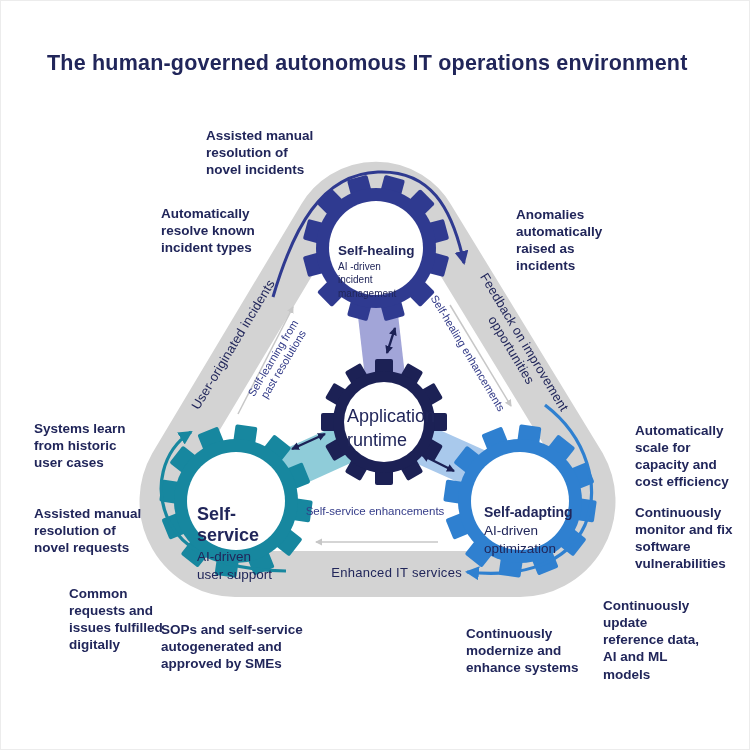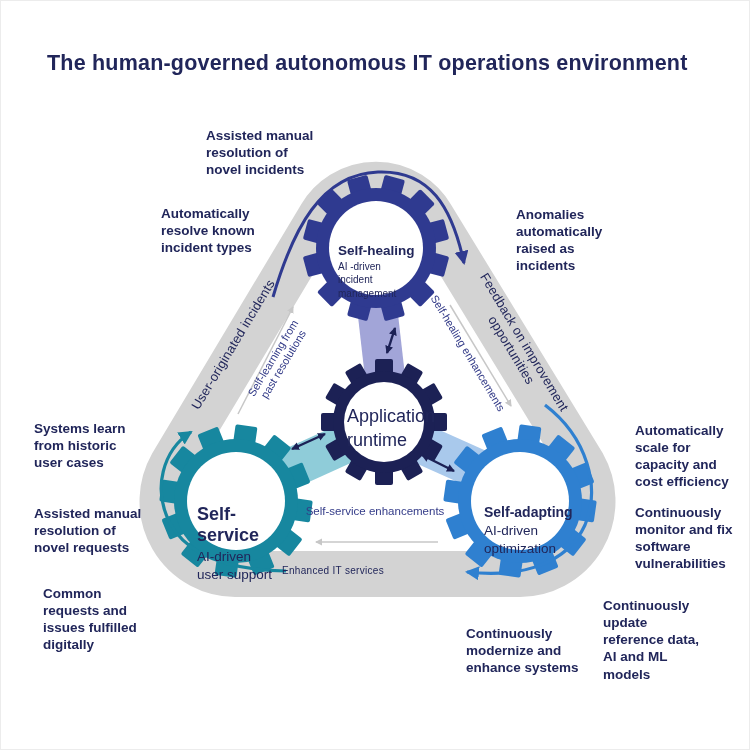--- a/index.html
+++ b/index.html
@@ -11,21 +11,21 @@
   svg.diagram{position:absolute;left:0;top:0;}
   .ann{position:absolute;font-size:13.5px;font-weight:bold;line-height:1.27;
        color:var(--navy_text);white-space:pre-line;}
   .gear-label{position:absolute;color:var(--navy_text);}
   .gear-title{font-size:13.5px;font-weight:bold;margin-bottom:2px;margin-top:30px;}
   .gear-sub{font-size:10px;line-height:1.33;white-space:pre-line;}
   .band-label{position:absolute;color:var(--navy_text);font-size:13px;text-align:center;
               white-space:pre-line;letter-spacing:.2px;}
   .inner-label{position:absolute;color:var(--inner_label);font-size:11px;text-align:center;
                white-space:pre-line;}
-  .enhanced{position:absolute;font-size:10px;color:var(--navy_text);text-align:left;
+  .enhanced{position:absolute;font-size:13px;color:var(--navy_text);text-align:right;
             letter-spacing:.3px;}
   .rot-l{transform:rotate(-59deg);}
   .rot-r{transform:rotate(59deg);}
   
   .band{fill:none;stroke:var(--band_gray);stroke-width:46;stroke-linejoin:round;}
   .thin{stroke:var(--arrow_gray);stroke-width:1.5;fill:none;}
   .armA{stroke:var(--arm_lavender);stroke-width:40;fill:none;}
   .armB{stroke:var(--arm_teal);stroke-width:40;fill:none;}
   .armC{stroke:var(--arm_blue);stroke-width:40;fill:none;}
   .dbl{stroke:var(--gear_dark);stroke-width:2.4;fill:none;}
@@ -206,24 +206,27 @@
   <div class="ann" style="left:515px;top:205px;width:105px">Anomalies
 automatically
 raised as
 incidents</div>
   <div class="ann" style="left:33px;top:419px;width:110px">Systems learn
 from historic
 user cases</div>
   <div class="ann" style="left:33px;top:504px;width:125px">Assisted manual
 resolution of
 novel requests</div>
-  <div class="ann" style="left:42px;top:584px;width:115px">Common
+  <div class="ann" style="left:68px;top:584px;width:115px">Common
 requests and
 issues fulfilled
 digitally</div>
+  <div class="ann" style="left:160px;top:620px;width:175px">SOPs and self-service
+autogenerated and
+approved by SMEs</div>
   <div class="ann" style="left:465px;top:624px;width:135px">Continuously
 modernize and
 enhance systems</div>
   <div class="ann" style="left:602px;top:596px;width:125px">Continuously
 update
 reference data,
 AI and ML
 models</div>
   <div class="ann" style="left:634px;top:421px;width:115px">Automatically
 scale for

